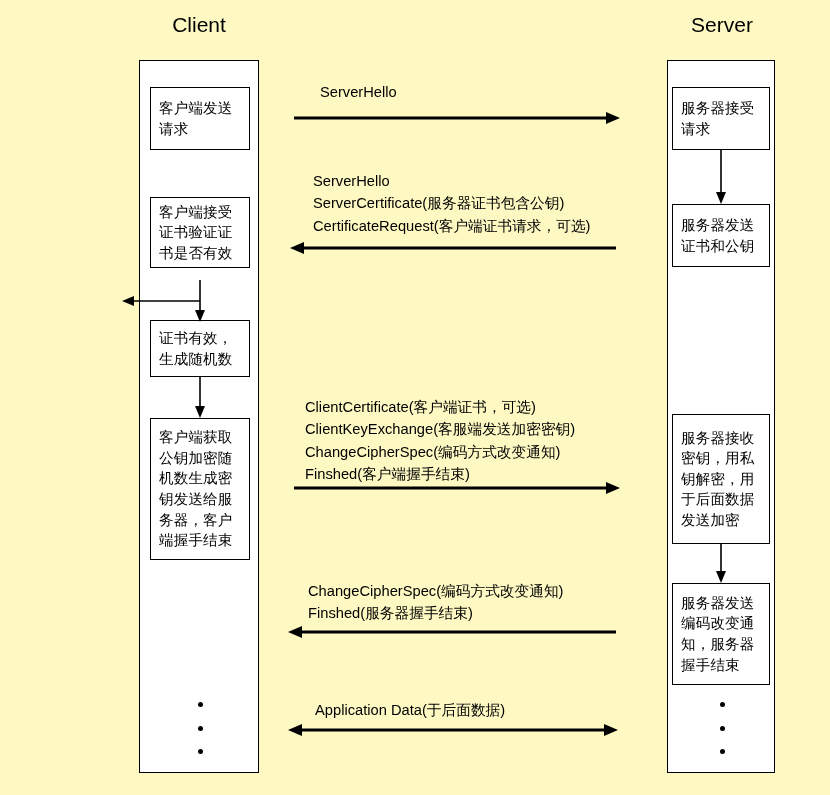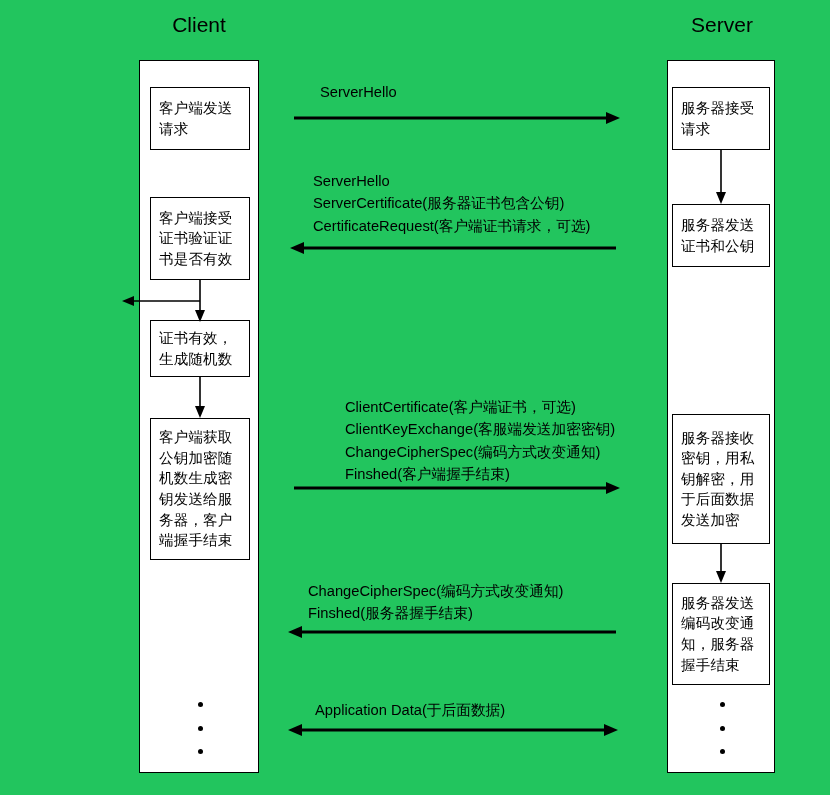--- a/index.html
+++ b/index.html
@@ -4,21 +4,21 @@
 <style>
   html, body {
     margin: 0;
     padding: 0;
     background: #ffffff;
   }
   #canvas {
     position: relative;
     width: 830px;
     height: 795px;
-    background: #22c55e;
+    background: #fef9c3;
     font-family: "Liberation Sans", "DejaVu Sans", sans-serif;
     color: #000000;
     overflow: hidden;
   }
   .lane-title {
     position: absolute;
     font-size: 21px;
     color: #000;
     text-align: center;
     white-space: nowrap;
@@ -72,21 +72,21 @@
 
   <div class="lane-title" style="left:139px; top:13px; width:120px;">Client</div>
   <div class="lane-title" style="left:662px; top:13px; width:120px;">Server</div>
 
   <div class="lifeline" style="left:139px; top:60px; width:120px; height:713px;"></div>
   <div class="lifeline" style="left:667px; top:60px; width:108px; height:713px;"></div>
 
   <div class="node" style="left:150px; top:87px; width:100px; height:63px;">客户端发送
 请求</div>
 
-  <div class="node" style="left:150px; top:197px; width:100px; height:83px;">客户端接受
+  <div class="node" style="left:150px; top:197px; width:100px; height:71px;">客户端接受
 证书验证证
 书是否有效</div>
 
 
   <div class="node" style="left:150px; top:320px; width:100px; height:57px;">证书有效，
 生成随机数</div>
 
   <div class="node" style="left:150px; top:418px; width:100px; height:142px;">客户端获取
 公钥加密随
 机数生成密
@@ -143,21 +143,21 @@
   </svg>
 
   <div class="msg-label" style="left:313px; top:170px;">ServerHello
 ServerCertificate(服务器证书包含公钥)
 CertificateRequest(客户端证书请求，可选)</div>
   <svg class="arrow-svg" style="left:290px; top:240px; width:340px; height:16px;">
     <line x1="10" y1="8" x2="326" y2="8" stroke="#000" stroke-width="3"></line>
     <polygon points="0,8 14,2 14,14" fill="#000"></polygon>
   </svg>
 
-  <div class="msg-label" style="left:305px; top:396px;margin-left:40px;">ClientCertificate(客户端证书，可选)
+  <div class="msg-label" style="left:305px; top:396px;">ClientCertificate(客户端证书，可选)
 ClientKeyExchange(客服端发送加密密钥)
 ChangeCipherSpec(编码方式改变通知)
 Finshed(客户端握手结束)</div>
   <svg class="arrow-svg" style="left:290px; top:480px; width:340px; height:16px;">
     <line x1="4" y1="8" x2="320" y2="8" stroke="#000" stroke-width="3"></line>
     <polygon points="330,8 316,2 316,14" fill="#000"></polygon>
   </svg>
 
   <div class="msg-label" style="left:308px; top:580px;">ChangeCipherSpec(编码方式改变通知)
 Finshed(服务器握手结束)</div>

